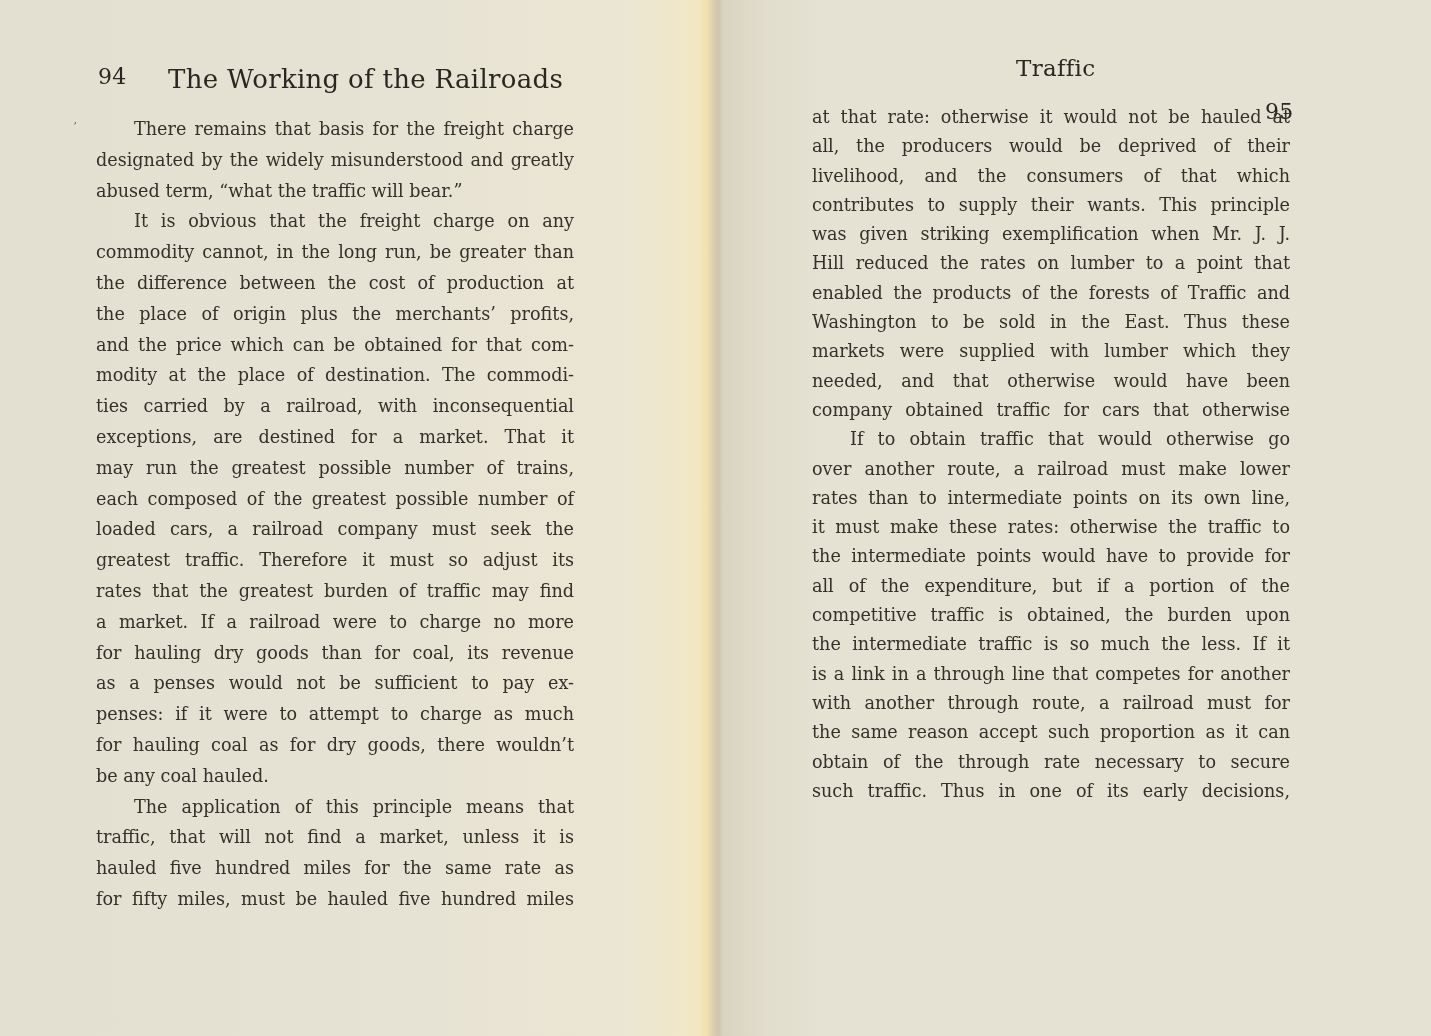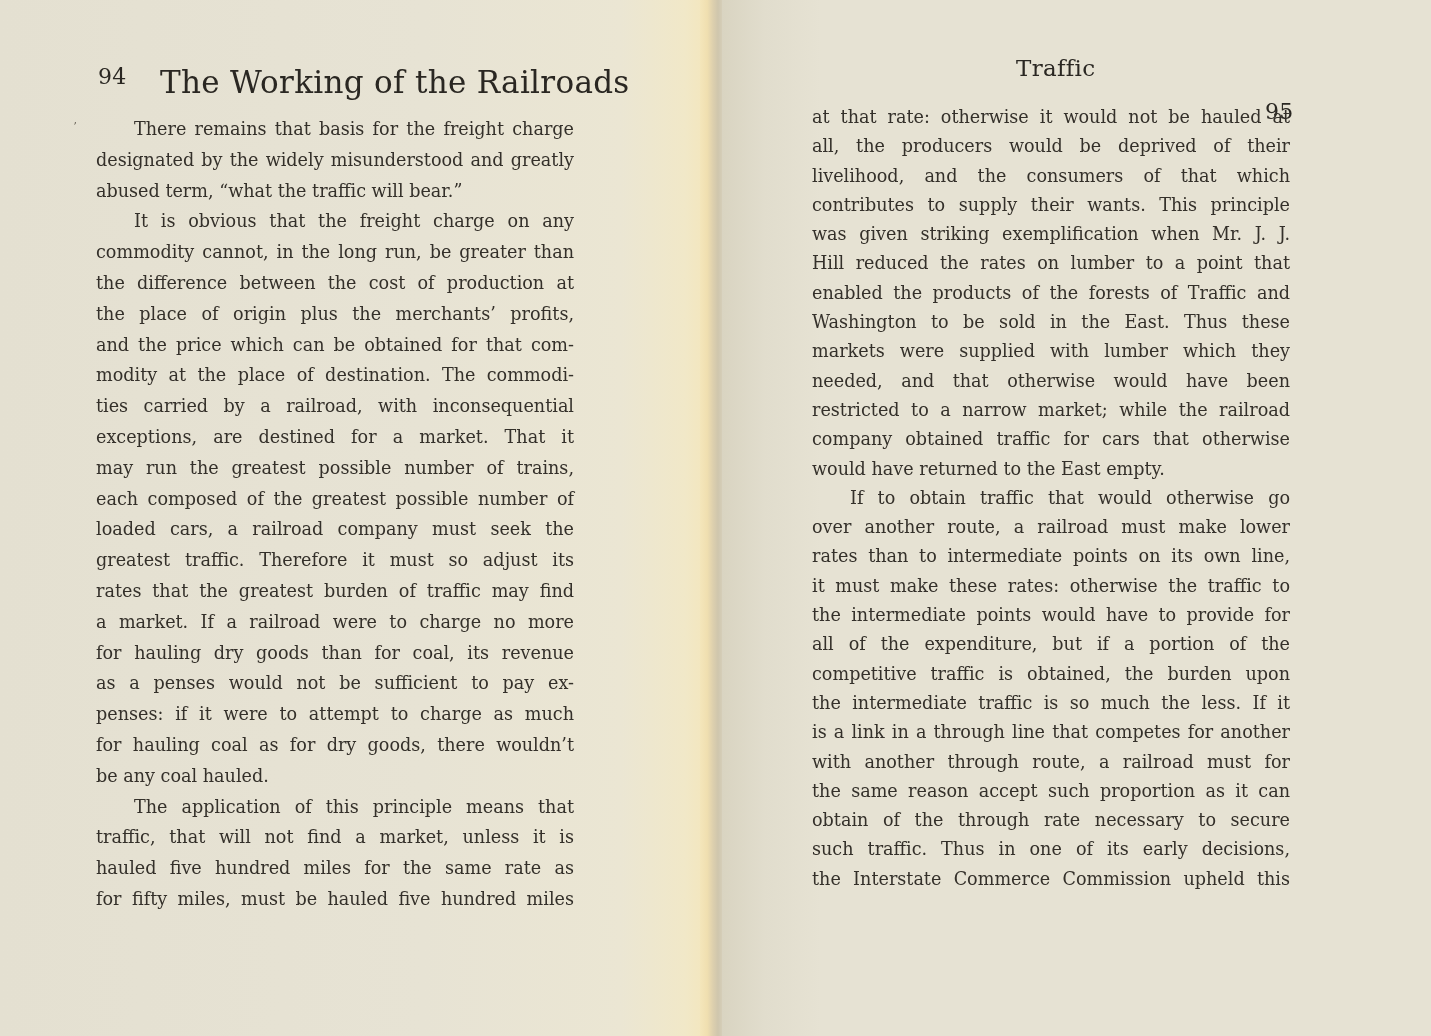--- a/index.html
+++ b/index.html
@@ -20,21 +20,21 @@
   }
   .page-right {
     position: absolute; left: 722px; top: 0; width: 709px; height: 1036px;
     background: linear-gradient(90deg, #d9d4c1 0%, #e1ddcd 6%, #e6e2d3 14%, #e6e2d3 100%);
   }
   .running-head {
     position: absolute; font-size: 22px; letter-spacing: 0.3px; color: #2a2722;
     white-space: nowrap;
   }
   .rh-left-num { left: 98px; top: 64px; }
-  .rh-left-title { left: 160px; top: 64px; font-size: 31px; }
+  .rh-left-title { left: 168px; top: 64px; font-size: 26px; }
   .rh-right-title { left: 1016px; top: 55px; font-size: 23px; }
   .rh-right-num { left: 1265px; top: 51px; margin-top: 48px; }
   .text-block {
     position: absolute; font-size: 17.6px; line-height: 30.8px; color: #34302a;
   }
   .text-left { left: 96px; top: 114px; width: 478px; }
   .text-right { left: 812px; top: 103px; width: 478px; line-height: 29.3px; }
   .line {
     display: block; white-space: nowrap; text-align: justify; text-align-last: justify;
     height: 30.8px;
@@ -93,31 +93,28 @@
       <span class="line">at that rate: otherwise it would not be hauled at</span>
       <span class="line">all, the producers would be deprived of their</span>
       <span class="line">livelihood, and the consumers of that which</span>
       <span class="line">contributes to supply their wants.  This principle</span>
       <span class="line">was given striking exemplification when Mr. J. J.</span>
       <span class="line">Hill reduced the rates on lumber to a point that</span>
       <span class="line">enabled the products of the forests of Traffic and</span>
       <span class="line">Washington to be sold in the East.  Thus these</span>
       <span class="line">markets were supplied with lumber which they</span>
       <span class="line">needed, and that otherwise would have been</span>
-      <span class="line">restricted to a narrow market; while the railroad</span>
       <span class="line">company obtained traffic for cars that otherwise</span>
-      <span class="line last">would have returned to the East empty.</span>
       <span class="line indent">If to obtain traffic that would otherwise go</span>
       <span class="line">over another route, a railroad must make lower</span>
       <span class="line">rates than to intermediate points on its own line,</span>
       <span class="line">it must make these rates: otherwise the traffic to</span>
       <span class="line">the intermediate points would have to provide for</span>
       <span class="line">all of the expenditure, but if a portion of the</span>
       <span class="line">competitive traffic is obtained, the burden upon</span>
       <span class="line">the intermediate traffic is so much the less.  If it</span>
       <span class="line">is a link in a through line that competes for another</span>
       <span class="line">with another through route, a railroad must for</span>
       <span class="line">the same reason accept such proportion as it can</span>
       <span class="line">obtain of the through rate necessary to secure</span>
       <span class="line">such traffic.  Thus in one of its early decisions,</span>
-      <span class="line">the Interstate Commerce Commission upheld this</span>
     </div>
 </div>
 
 </body></html>

